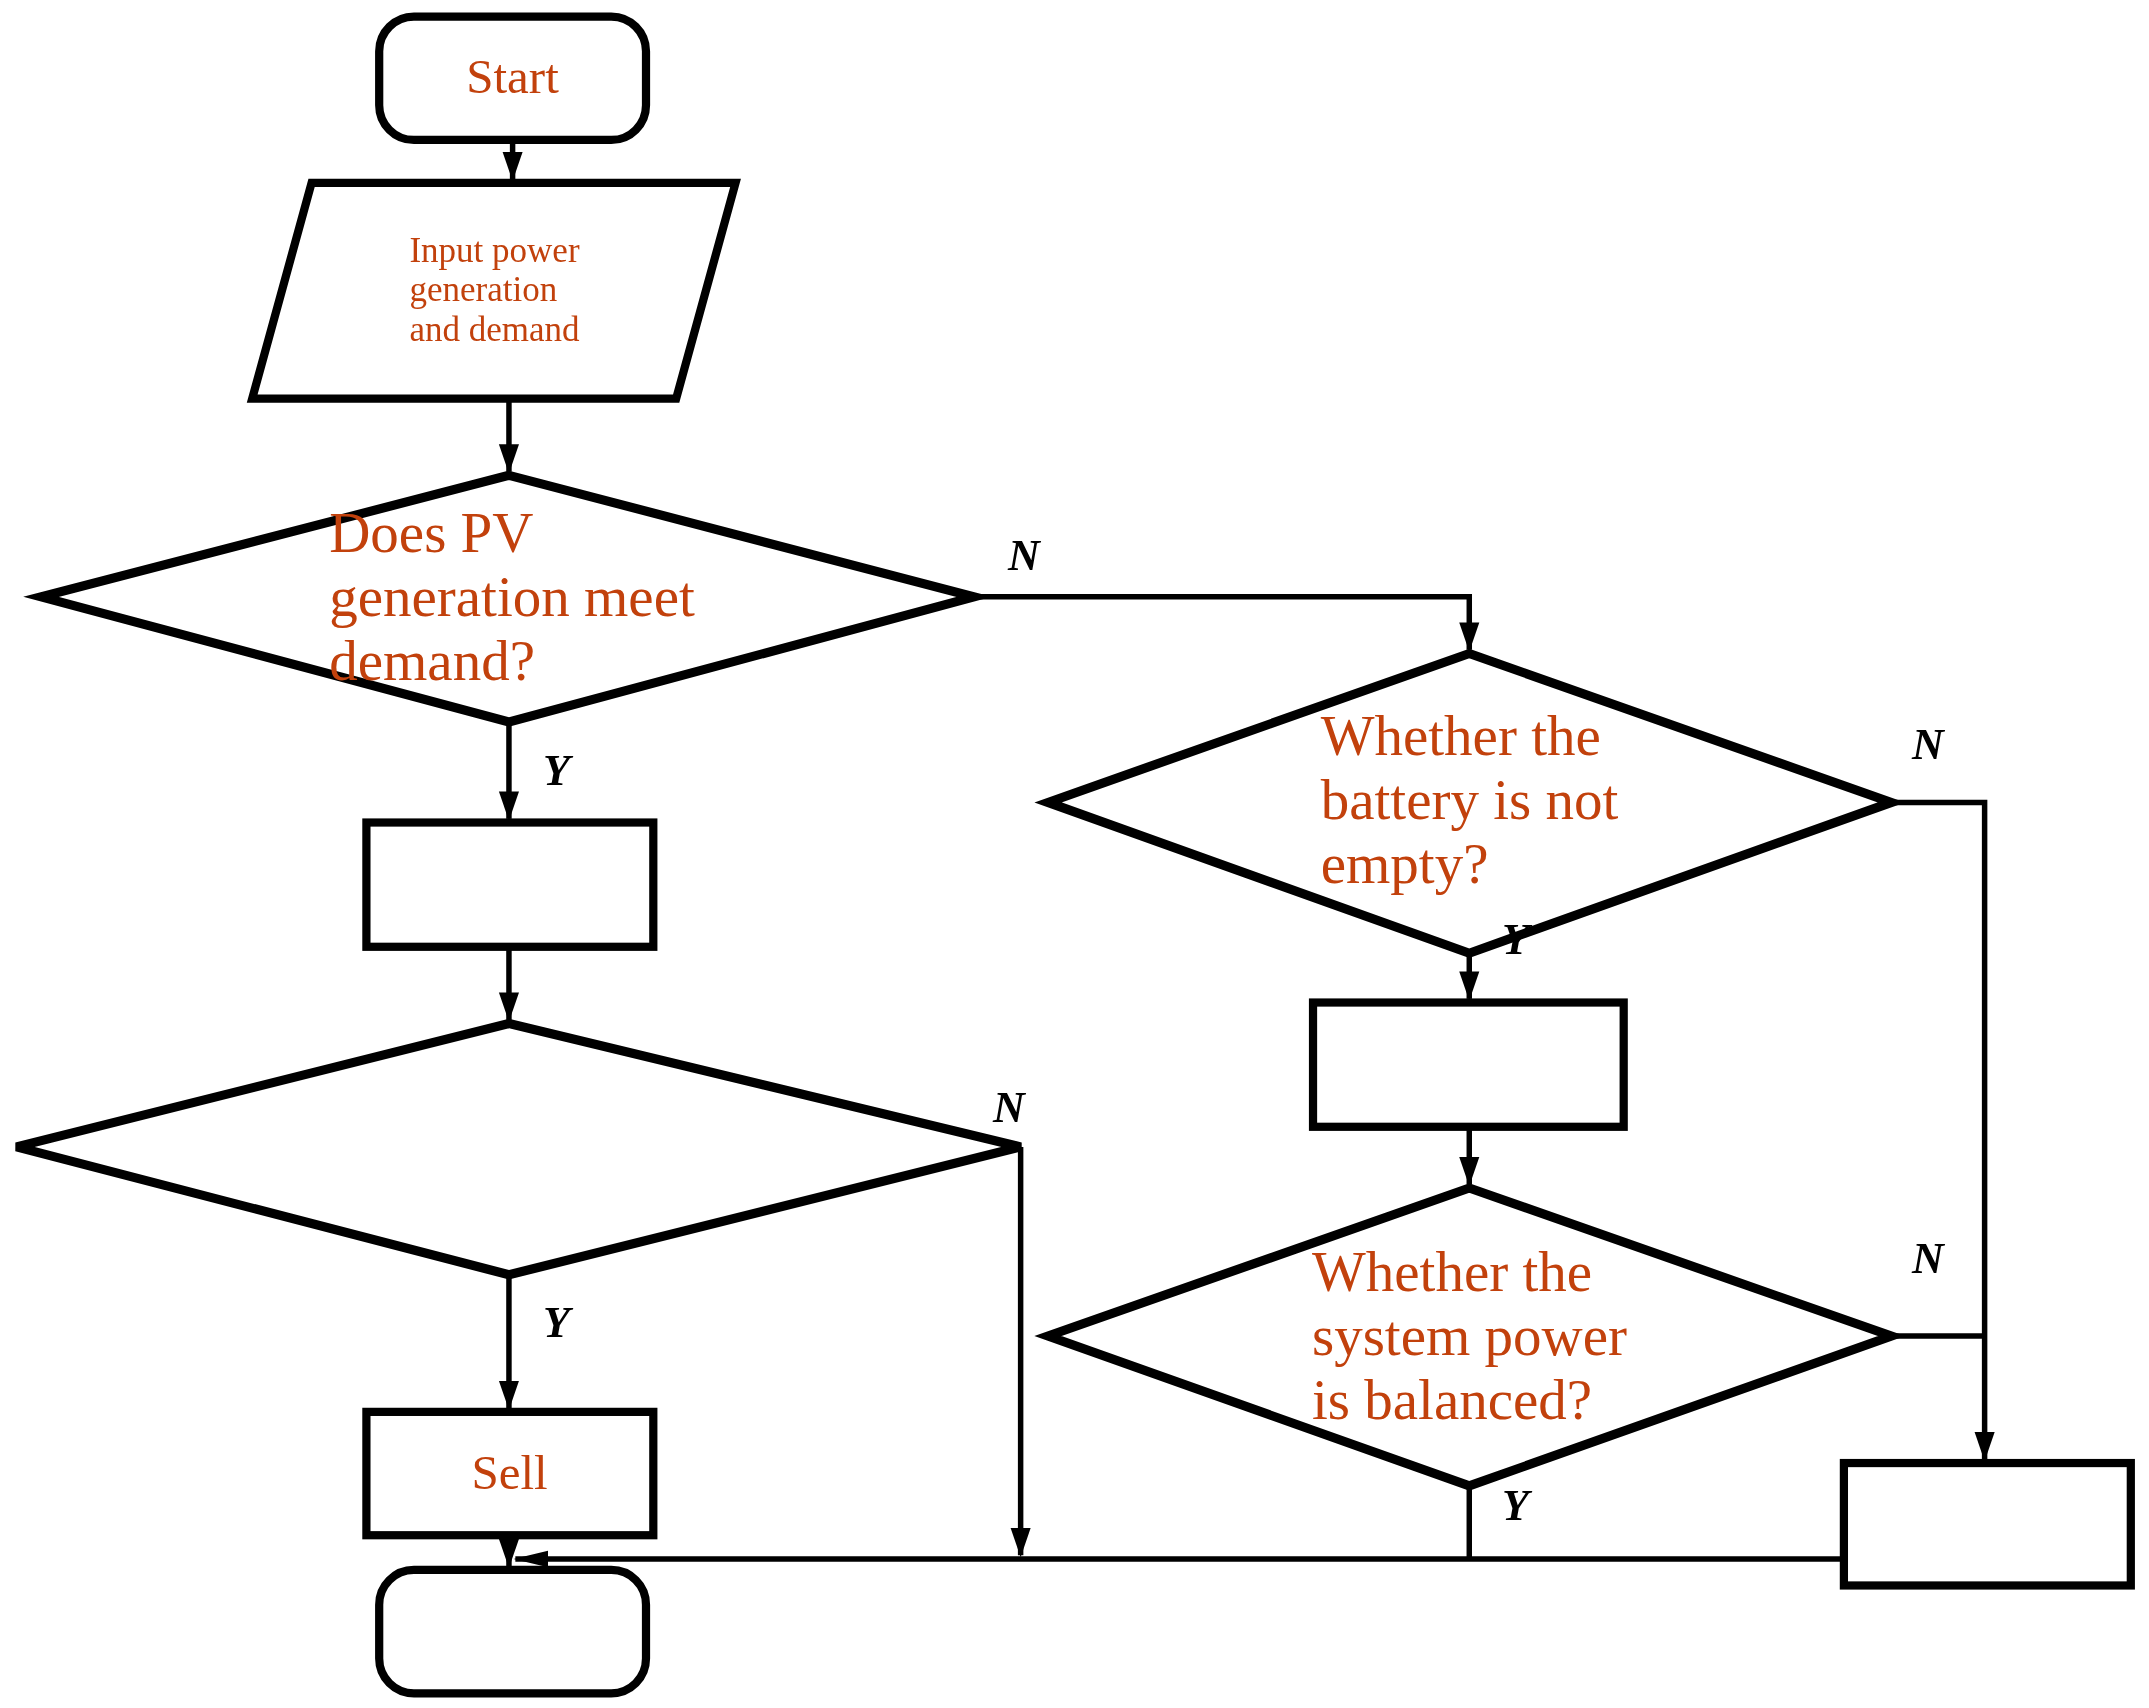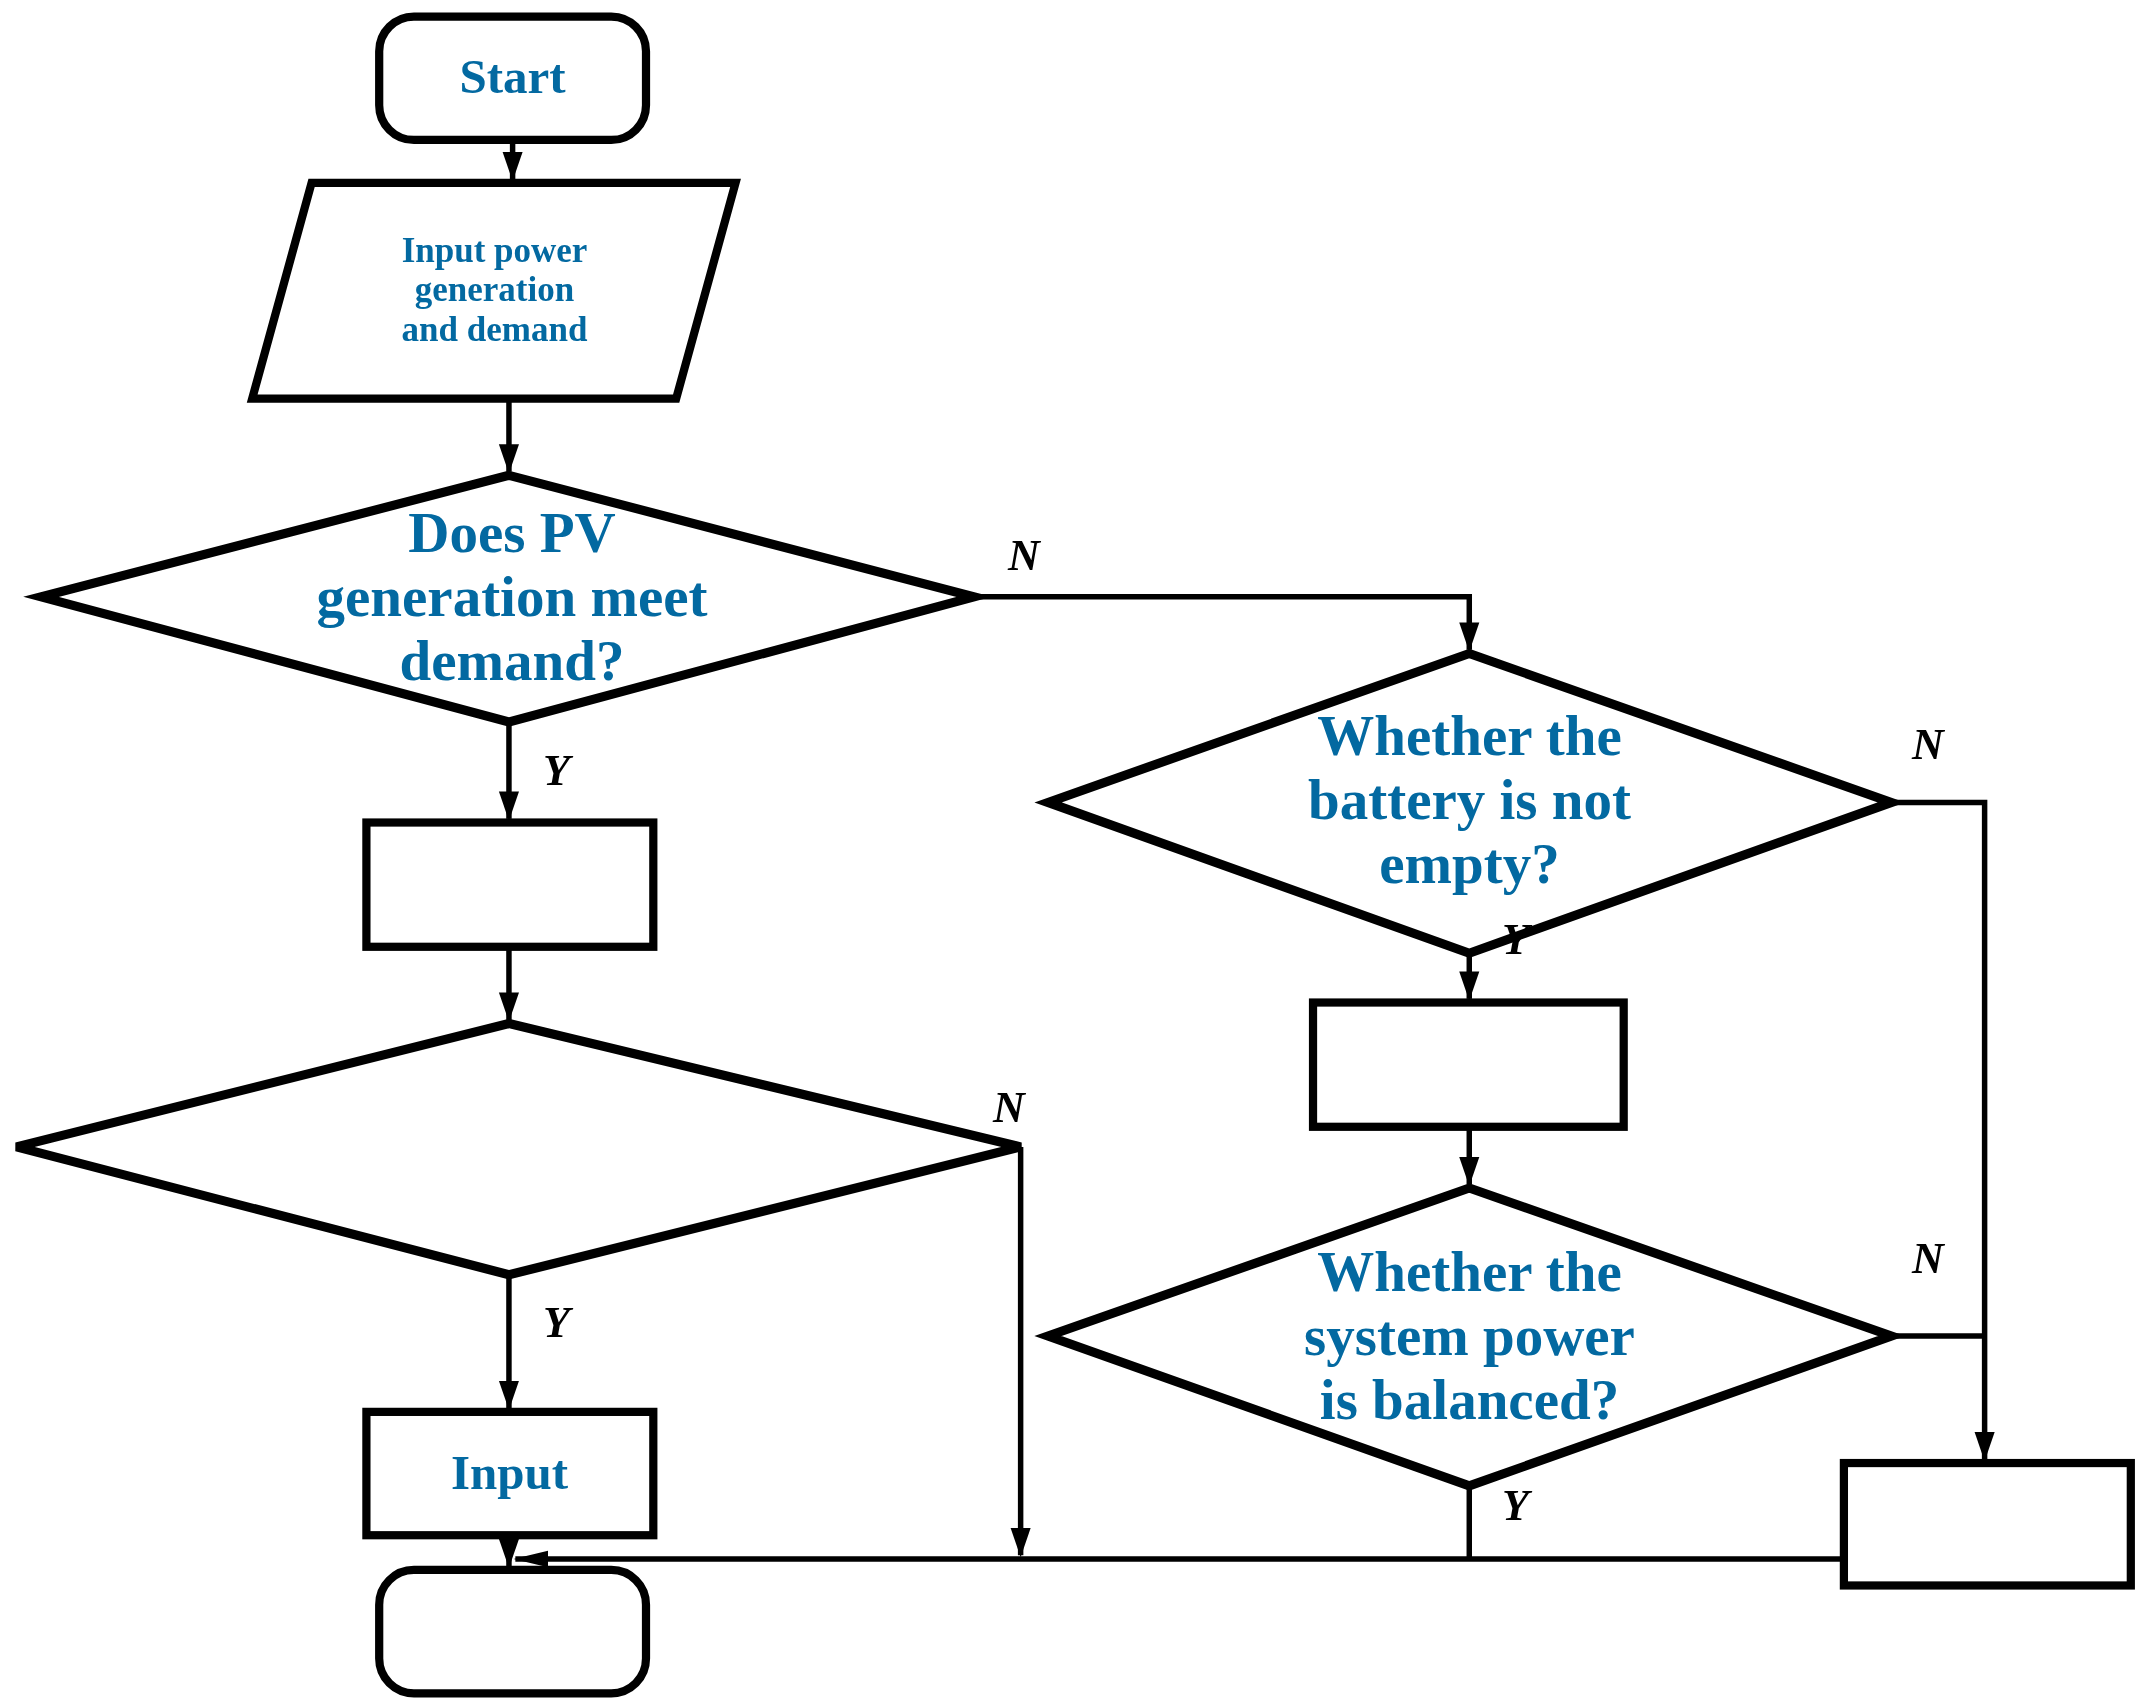--- a/index.html
+++ b/index.html
@@ -23,23 +23,22 @@
     left: 0;
     top: 0;
     width: 2150px;
     height: 1709px;
   }
   .shape-text {
     position: absolute;
     display: flex;
     align-items: center;
     justify-content: center;
-    text-align: center;
-    font-weight: bold;
-    color: #0369a1;
+    font-weight: normal;
+    color: #c2410c;
     line-height: 1.12;
     white-space: pre-line;
     pointer-events: none;
   }
   .t-terminator { font-size: 49px; }
   .t-process    { font-size: 49px; }
   .t-io         { font-size: 35px; }
   .t-decision   { font-size: 57px; }
   .edge-label {
     position: absolute;
@@ -125,21 +124,21 @@
   <div class="shape-text t-io" style="left:280px; top:186px; width:429px; height:208px;">Input power
 generation
 and demand</div>
 
   <div class="shape-text t-decision" style="left:302px; top:493px; width:420px; height:208px;">Does PV
 generation meet
 demand?</div>
 
 
 
-  <div class="shape-text t-process" style="left:366px; top:1412px; width:287px; height:123px;">Input</div>
+  <div class="shape-text t-process" style="left:366px; top:1412px; width:287px; height:123px;">Sell</div>
 
 
   <div class="shape-text t-decision" style="left:1250px; top:696px; width:439px; height:208px;">Whether the
 battery is not
 empty?</div>
 
 
   <div class="shape-text t-decision" style="left:1250px; top:1232px; width:439px; height:208px;">Whether the
 system power
 is balanced?</div>

